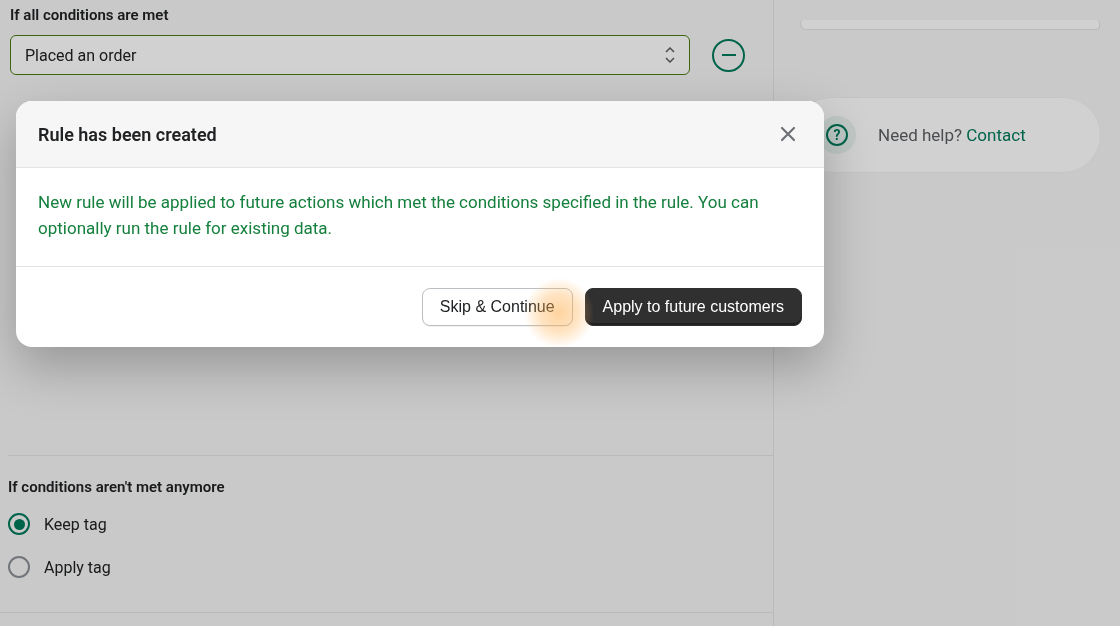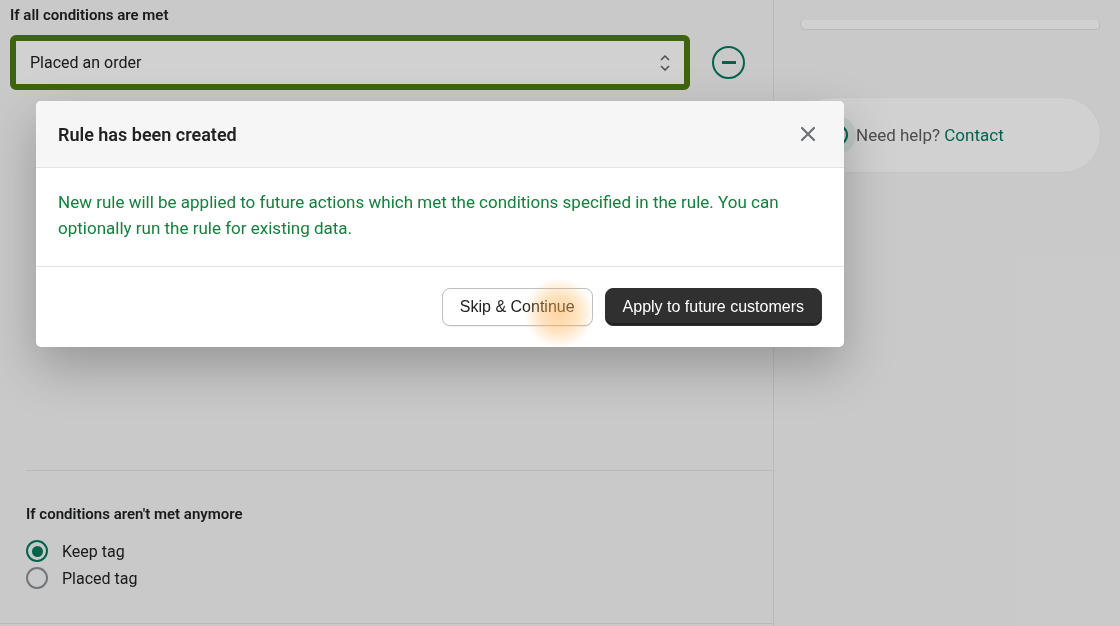--- a/index.html
+++ b/index.html
@@ -41,24 +41,24 @@
       margin-top: 6px;
     }
     .select-row {
       display: flex;
       align-items: center;
       gap: 22px;
       margin-left: 10px;
     }
     .select-box {
       background: #ffffff;
-      border: 6px solid #4d7c0f;
+      border: 1px solid #4d7c0f;
       border-radius: 6px;
       width: 680px;
-      height: 55px;
+      height: 40px;
       display: flex;
       align-items: center;
       padding: 0 14px;
       justify-content: space-between;
       color: #202223;
       font-size: 16px;
       cursor: pointer;
     }
     .select-chevrons {
       display: flex;
@@ -80,33 +80,33 @@
       background: #f6f6f7;
     }
     .remove-circle .minus {
       width: 14px;
       height: 2.5px;
       background: #007a5c;
     }
     .section-conditions-2 {
       margin-top: 380px;
       border-top: 1px solid #e1e3e5;
-      padding-top: 34px;
-      margin-left: 26px;
+      padding-top: 22px;
+      margin-left: 8px;
     }
     .section-label-2 {
       font-size: 15px;
       font-weight: 600;
       color: #202223;
       margin-bottom: 17px;
     }
     .radio-group {
       display: flex;
       flex-direction: column;
-      gap: 5px;
+      gap: 21px;
     }
     .radio-row {
       display: flex;
       align-items: center;
       gap: 14px;
       cursor: pointer;
     }
     .radio-circle {
       width: 22px;
       height: 22px;
@@ -138,20 +138,21 @@
       display: flex;
       gap: 12px;
     }
     .help-pill {
       background: #ffffff;
       border-radius: 40px;
       padding: 18px 24px;
       margin-top: 68px;
       display: flex;
       align-items: center;
+      gap: 22px;
       box-shadow: 0 0 0 1px rgba(0,0,0,0.02);
     }
     .help-icon-circle {
       width: 38px;
       height: 38px;
       background: #e9f5f1;
       border-radius: 50%;
       display: flex;
       align-items: center;
       justify-content: center;
@@ -180,24 +181,24 @@
     .dim-overlay {
       position: absolute;
       inset: 0;
       background: rgba(0,0,0,0.18);
       z-index: 5;
     }
     
     .modal {
       position: absolute;
       top: 101px;
-      left: 36px;
+      left: 16px;
       width: 808px;
       background: #ffffff;
-      border-radius: 5px;
+      border-radius: 16px;
       box-shadow: 0 20px 50px rgba(0,0,0,0.25);
       z-index: 10;
       overflow: hidden;
     }
     .modal-header {
       display: flex;
       justify-content: space-between;
       align-items: center;
       padding: 21px 24px 21px 22px;
       background: #f6f6f7;
@@ -298,21 +299,21 @@
 
     <div class="section-conditions-2">
       <div class="section-label-2">If conditions aren't met anymore</div>
       <div class="radio-group">
         <div class="radio-row">
           <div class="radio-circle selected"></div>
           <div class="radio-label">Keep tag</div>
         </div>
         <div class="radio-row">
           <div class="radio-circle"></div>
-          <div class="radio-label">Placed tag</div>
+          <div class="radio-label">Apply tag</div>
         </div>
       </div>
     </div>
 
     <div class="footer-actions">
       
       
     </div>
 
   </div>

